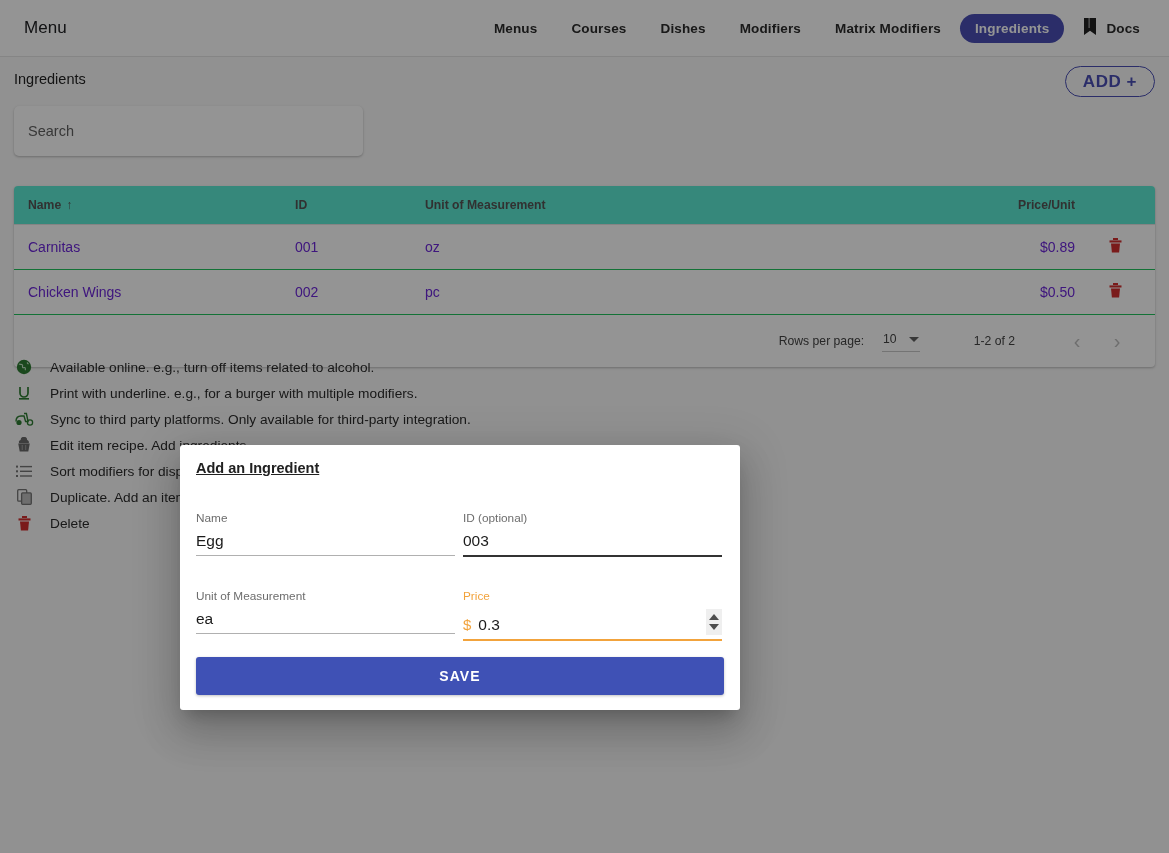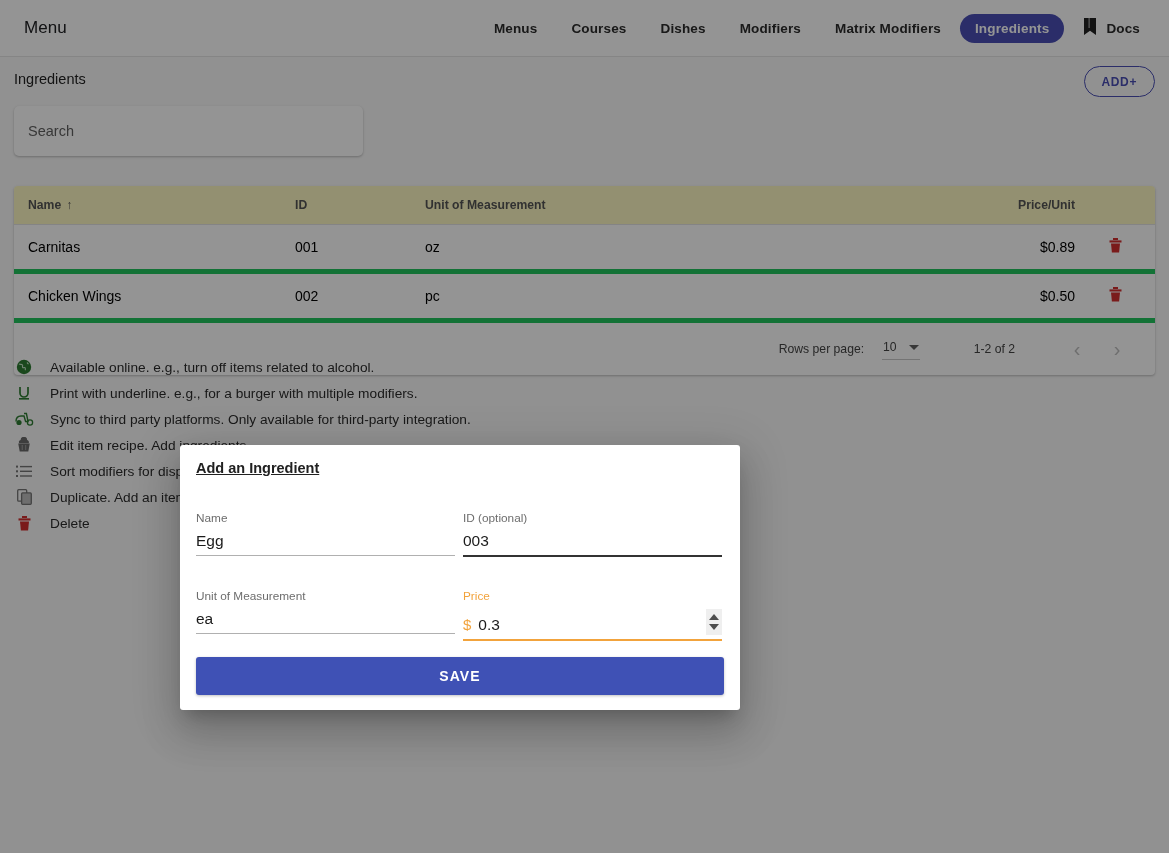--- a/index.html
+++ b/index.html
@@ -63,22 +63,22 @@
     position: absolute; left: 14px; top: 14px;
     font-size: 14.5px; color: #232323;
   }
   .add-btn {
     position: absolute; right: 14px; top: 9px;
     height: 31px; padding: 0 17px;
     border: 1px solid #4a4fb5;
     border-radius: 16px;
     background: transparent;
     color: #4a4fb5;
-    font-size: 12px; font-weight: bold; letter-spacing: .6px;
-    display: flex; align-items: center; 
+    font-size: 17px; font-weight: bold; letter-spacing: .6px;
+    display: flex; align-items: center; gap: 5px;
     cursor: pointer;
     font-family: "Liberation Sans", sans-serif;
   }
 
   
   .search-card {
     position: absolute; left: 14px; top: 106px;
     width: 349px; height: 50px;
     background: #ffffff;
     border-radius: 5px;
@@ -105,28 +105,28 @@
     overflow: hidden;
   }
   table { width: 100%; border-collapse: collapse; }
   thead th {
     text-align: left;
     font-size: 12.2px;
     font-weight: bold;
     color: #555;
     padding: 12px 0 12px 0;
     border-bottom: 1px solid #e4e4e4;
-    background: #fef9c3;
+    background: #5eead4;
     white-space: nowrap;
   }
   tbody td {
     font-size: 14px;
-    color: #000000;
+    color: #6d28d9;
     padding: 13px 0;
-    border-bottom: 5px solid #22c55e;
+    border-bottom: 1px solid #22c55e;
   }
   .c-name  { width: 281px; padding-left: 14px !important; }
   .c-id    { width: 130px; }
   .c-uom   { width: 490px; }
   .c-price { width: 160px; text-align: right; }
   .c-act   { width: 80px;  text-align: center; }
   .sort-arrow { font-size: 12px; margin-left: 5px; }
 
   .trash {
     display: inline-block;

